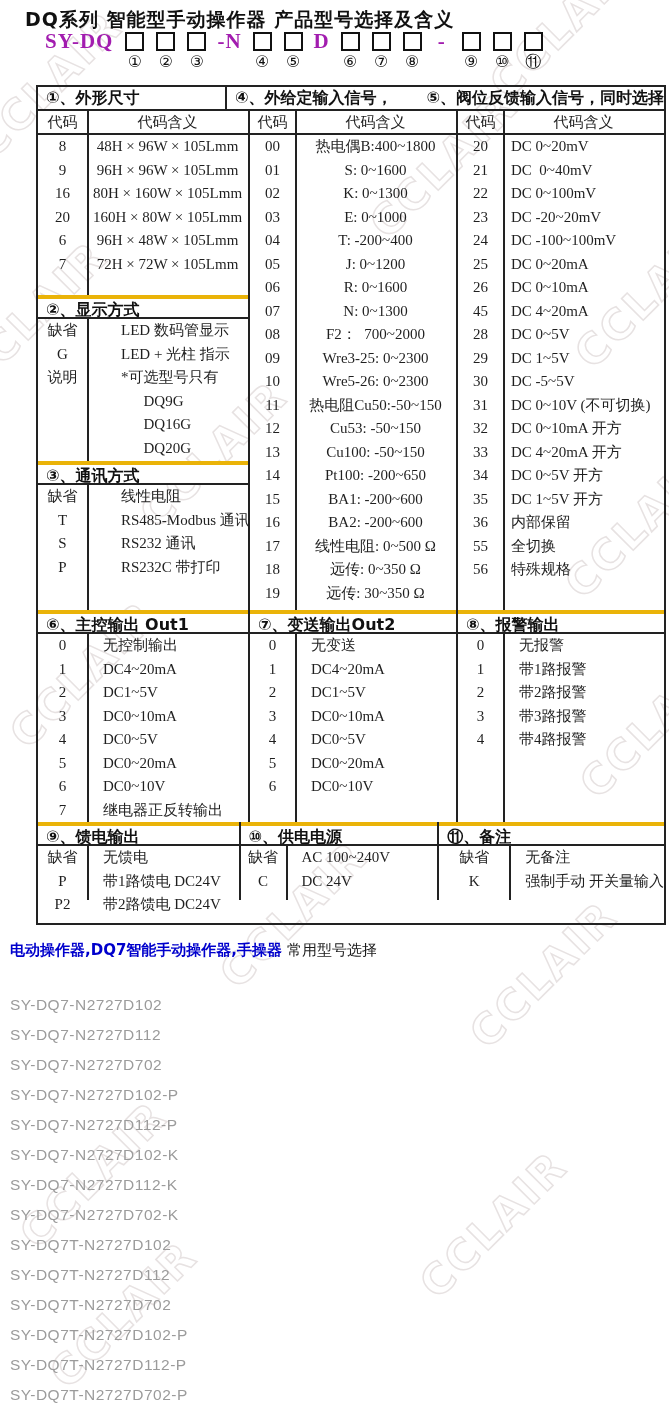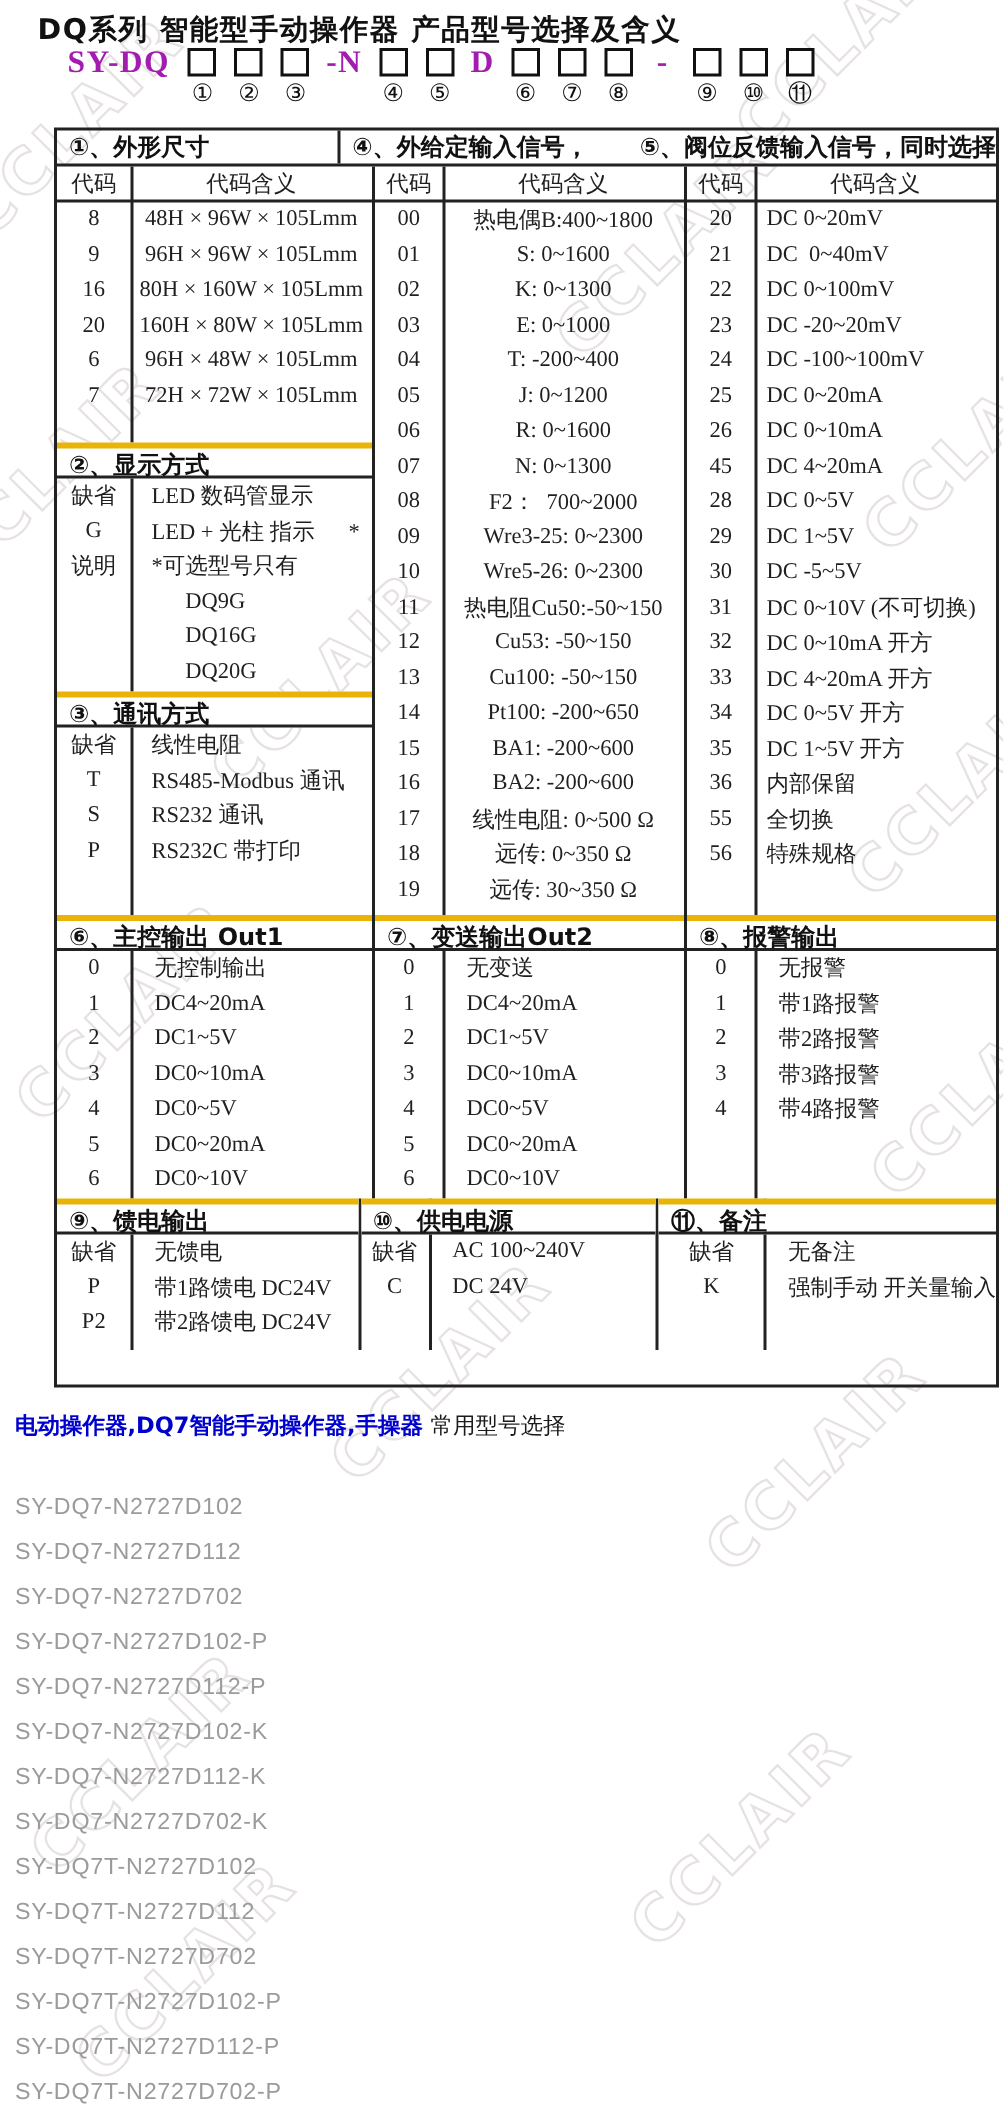--- a/index.html
+++ b/index.html
@@ -43,25 +43,25 @@
   .col2 .hdr-row .code,.col3 .hdr-row .code{width:45px;}
   .hdr-row .meaning{flex:1;}
   .sec-hdr{position:relative;z-index:1;background:#fff;height:24px;border-top:4px solid #eab308;border-bottom:2px solid #222;}
   .rows{overflow:hidden;}
   .row{display:flex;height:23.5px;align-items:center;font-size:15px;}
   .row .code{width:49px;flex-shrink:0;text-align:center;}
   .col2 .row .code,.col3 .row .code{width:45px;}
   .row .meaning{flex:1;white-space:pre;}
   .center-m .meaning{text-align:center;}
   .pad8 .meaning{padding-left:8px;}
-  .pad14 .meaning{padding-left:14px;}
+  .pad14 .meaning{padding-left:14px;margin-left:20px;}
   .pad16 .meaning{padding-left:16px;}
   .band3{display:flex;}
   .bandC{height:212px;}
-  .bandE{height:78px;align-items:flex-end;}
+  .bandE{height:78px;}
   .bandE .col3{--dx:70px;}
   .bandE .row .code{width:70px;}
   .bandE .col1 .row .code,.bandE .col2 .row .code{width:49px;}
   .bandE .col2 .row .code{width:45px;}
   
   .lead{position:absolute;left:10px;top:941px;font:bold 15px "DejaVu Sans","Liberation Sans",sans-serif;white-space:nowrap;}
   .lead .blue{color:#0000cc;}
   .lead .blk{color:#1a1a1a;font-weight:normal;margin-left:5px;}
   .models{position:absolute;left:10px;top:962px;margin-top:28px;}
   .model{height:30px;display:flex;align-items:center;font:15.5px "Liberation Sans","DejaVu Sans",sans-serif;

